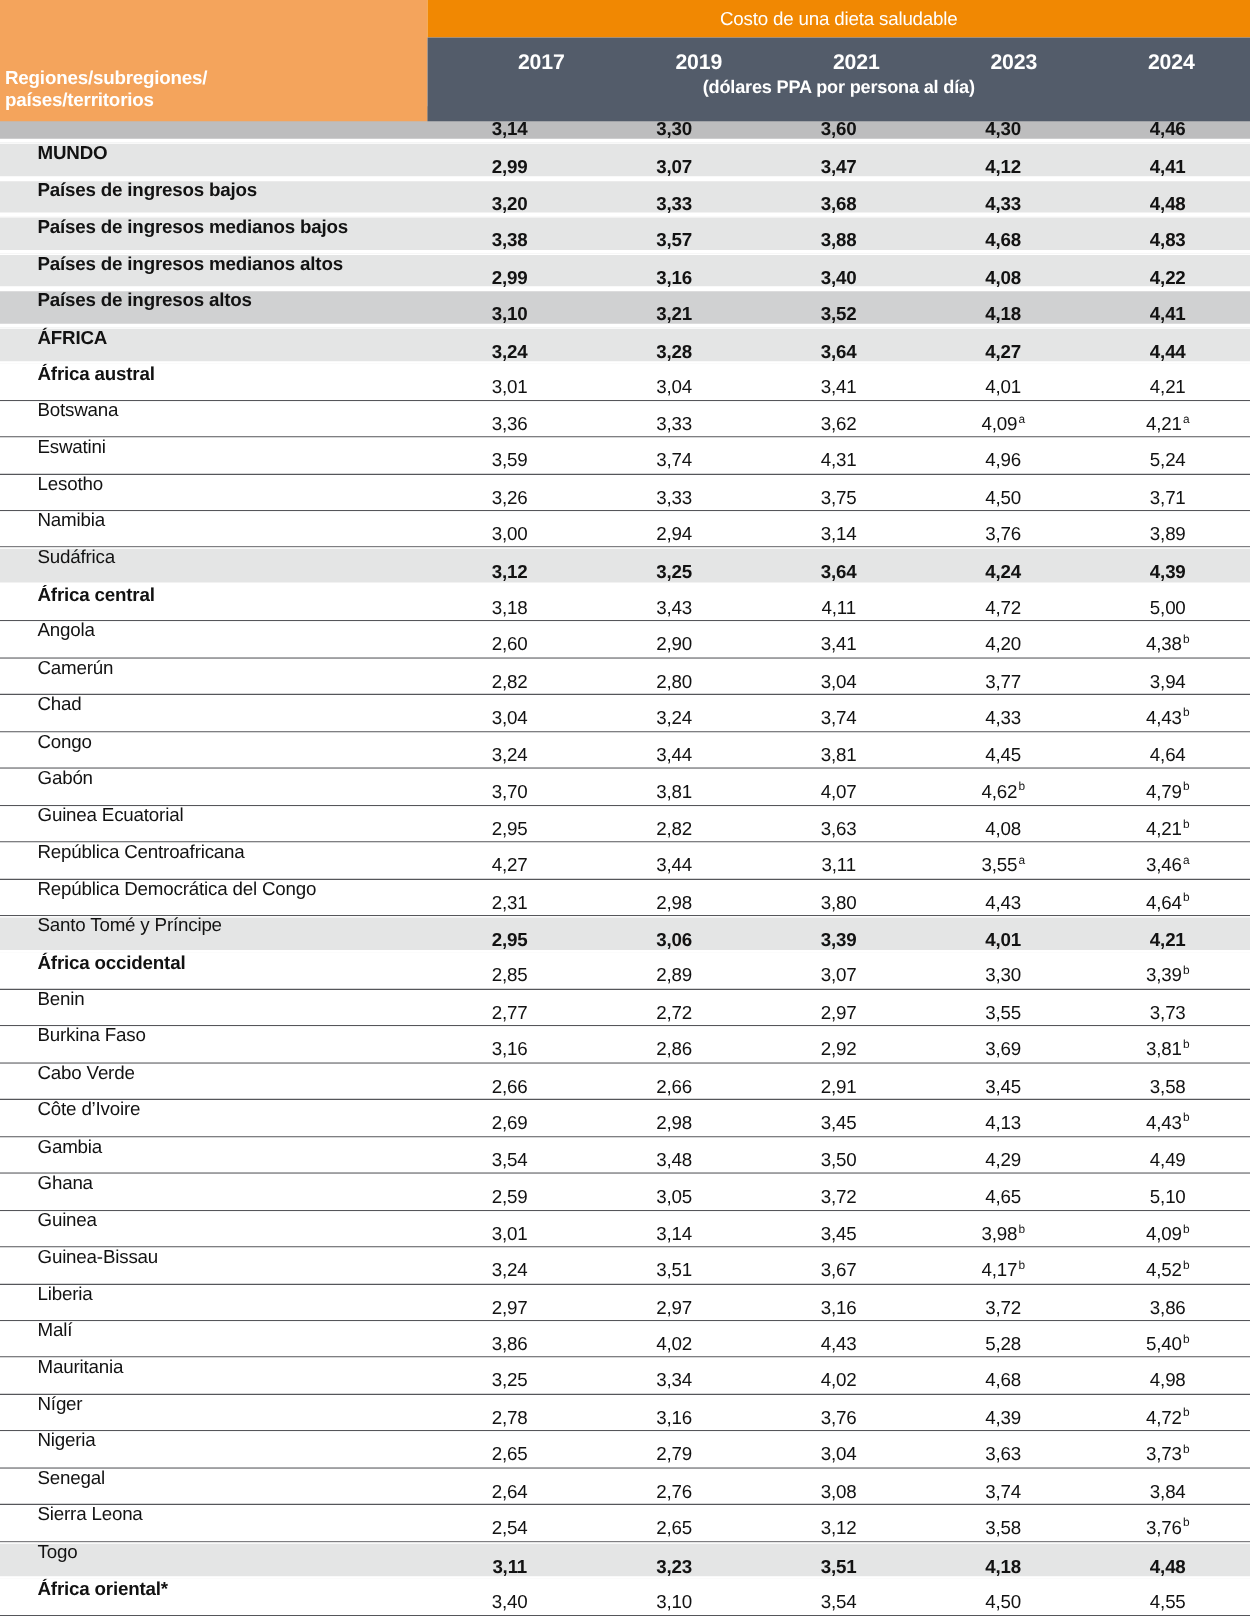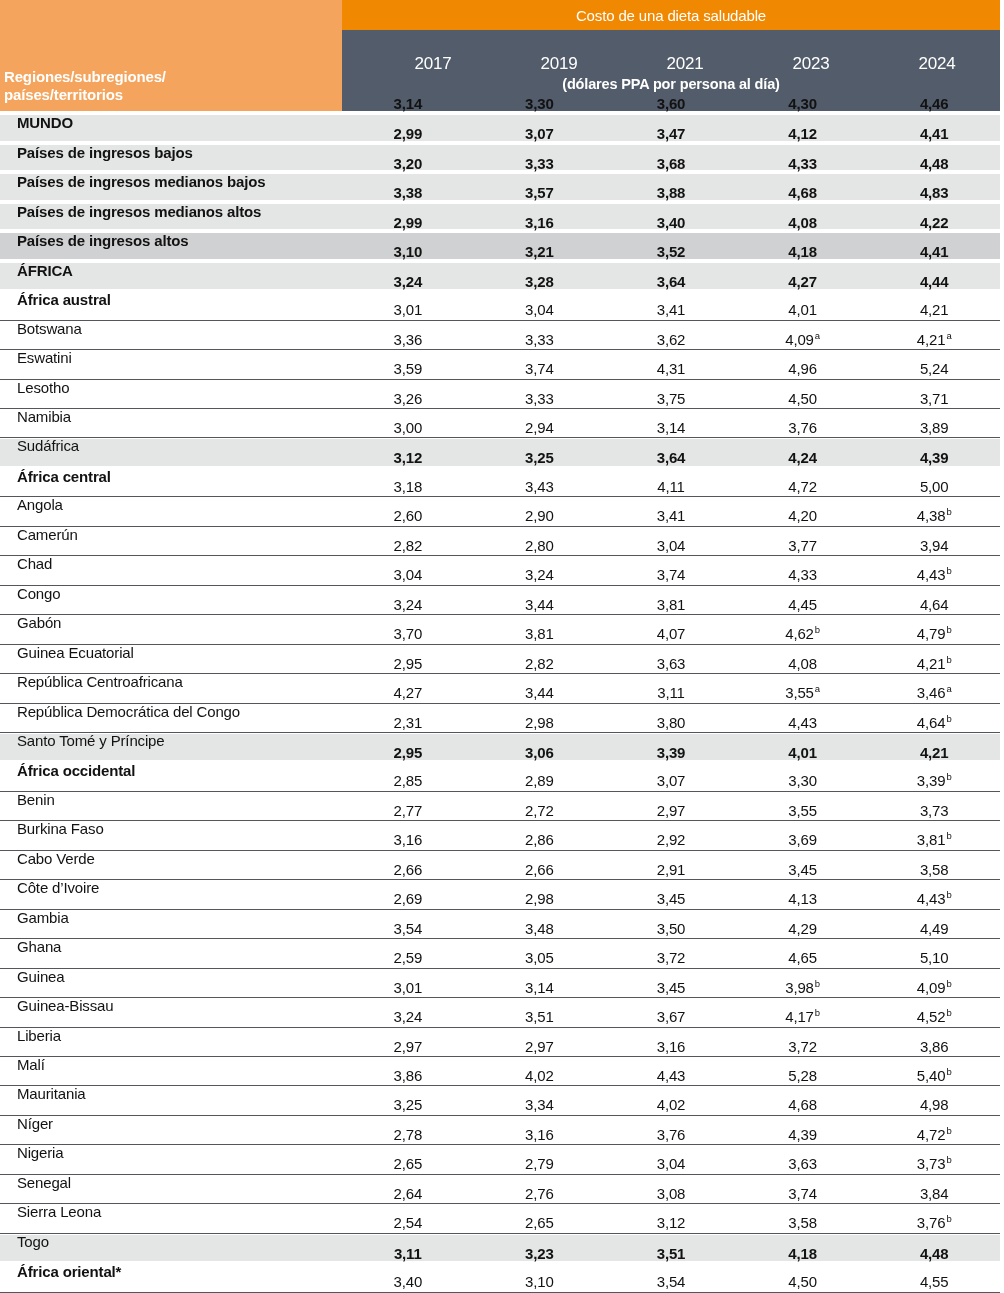--- a/index.html
+++ b/index.html
@@ -25,33 +25,33 @@
     height:30px; background:var(--orange);
     color:#ffffff; font-weight:normal; font-size:15px;
     display:flex; align-items:center; justify-content:center;
   }
   .band-dark {
     flex:1; background:var(--slate); color:#ffffff;
     display:flex; flex-direction:column; justify-content:space-between;
   }
   .years {
     display:grid; grid-template-columns:repeat(5,1fr);
-    font-size:17px; font-weight:normal; text-align:center; padding-top:24px;margin-left:28px;
+    font-size:17px; font-weight:bold; text-align:center; padding-top:10px;margin-left:28px;
   }
   .unit {
     text-align:center; font-size:14.5px; font-weight:bold; padding:2px 0 19px;
   }
 
   
   .row {
     display:grid; grid-template-columns:342px repeat(5,1fr);
     height:29.463px; box-sizing:border-box; align-items:center;
     font-size:15px; color:#121212; background-clip:padding-box;
   }
-  .row .label-cell { padding-left:17px; white-space:nowrap; overflow:hidden;margin-top:37px; }
+  .row .label-cell { padding-left:30px; white-space:nowrap; overflow:hidden;margin-top:37px; }
   .row .value-cell { text-align:center; font-variant-numeric:tabular-nums; }
   .row.country { background:#ffffff; border-bottom:1.4px solid var(--sep); font-weight:400; }
   .row.world    { background:var(--bg-world);  font-weight:bold; border-bottom:3px solid #fff; }
   .row.income   { background:var(--bg-group);  font-weight:bold; border-top:1.5px solid #fff; border-bottom:3px solid #fff; }
   .row.region   { background:var(--bg-region); font-weight:bold; border-top:1px solid #fff; border-bottom:3px solid #fff; }
   .row.subregion{ background:var(--bg-group);  font-weight:bold; border-top:1px solid #fff; border-bottom:2.5px solid #fff; }
   sup { font-size:9.5px; line-height:0; vertical-align:super; margin-left:1px; }
 </style>
 </head>
 <body>

